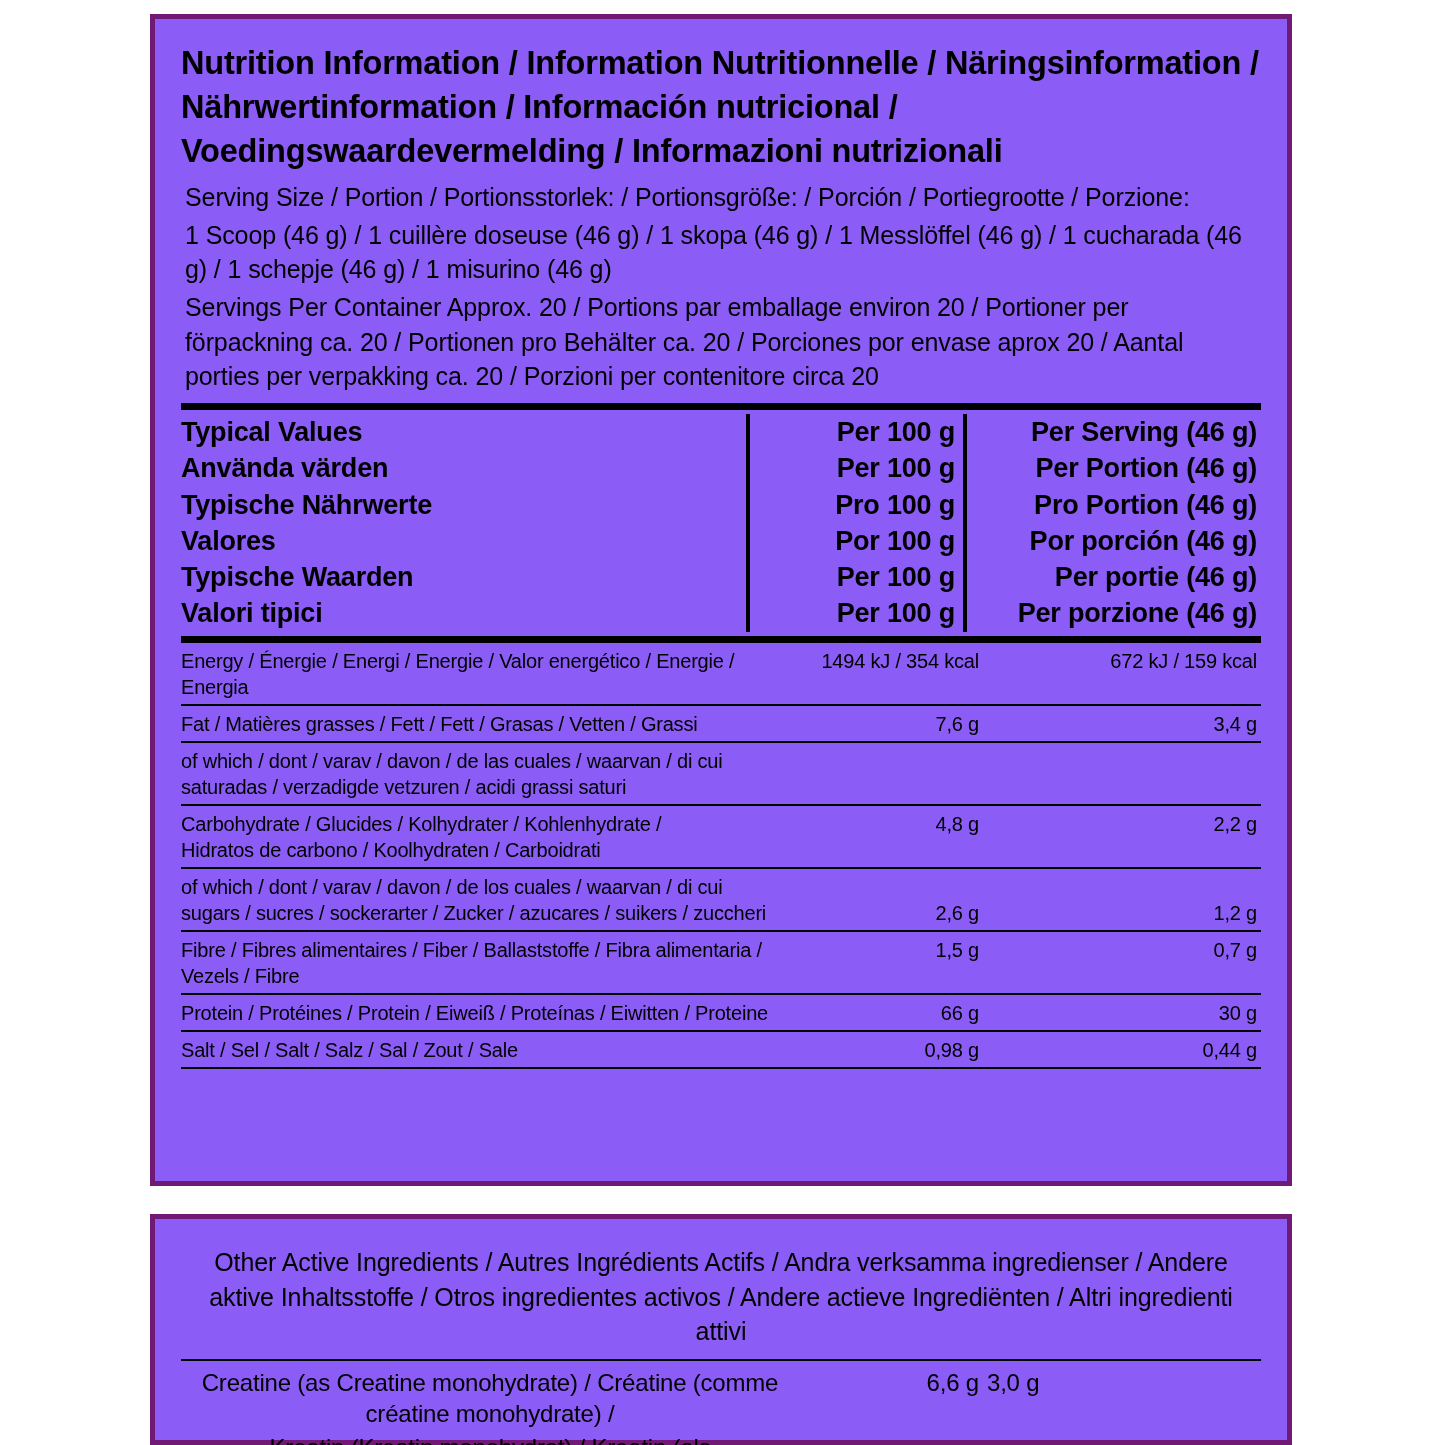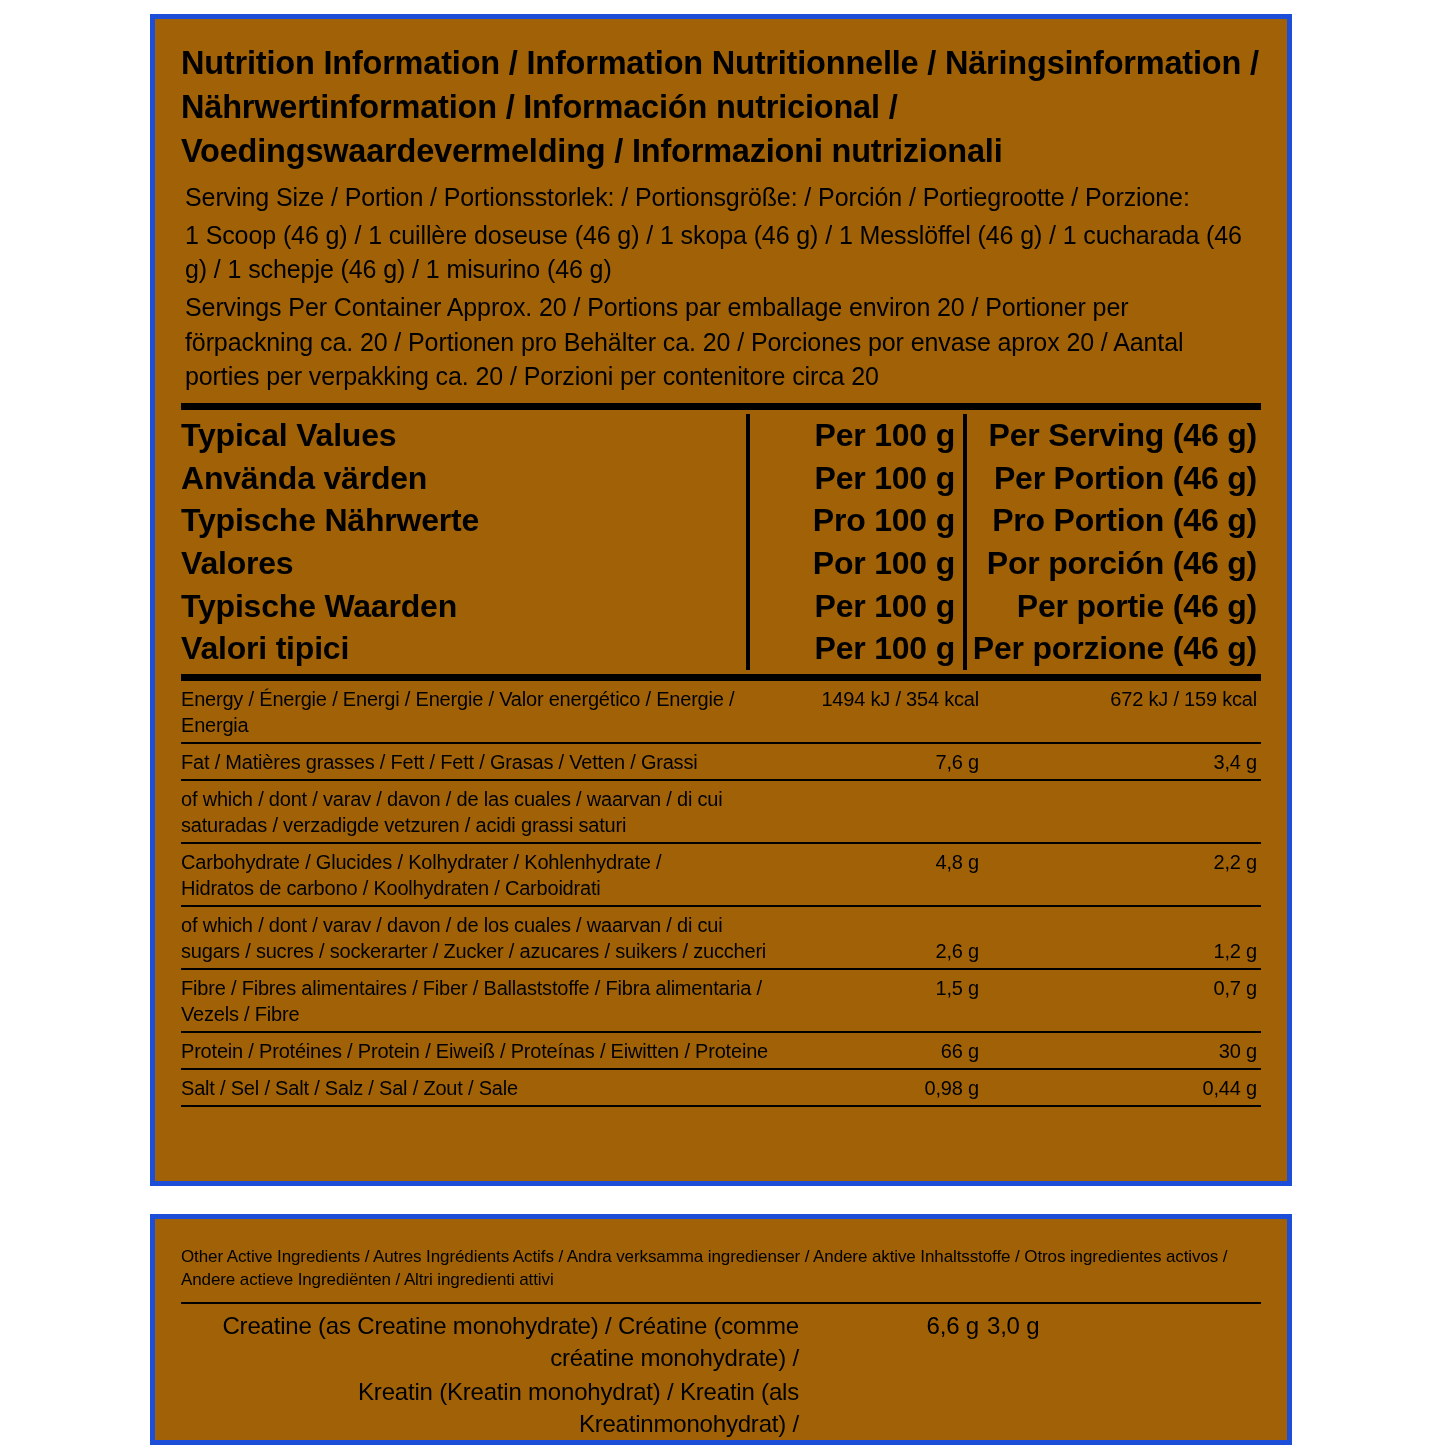--- a/index.html
+++ b/index.html
@@ -11,23 +11,23 @@
     width: 1445px;
     height: 1445px;
     font-family: "Liberation Sans", sans-serif;
     color: #000000;
     position: relative;
     overflow: hidden;
   }
 
   .panel {
     position: absolute;
-    border: 5px solid #1d4ed8;
+    border: 5px solid #701a75;
     box-sizing: border-box;
-    background: #a16207;
+    background: #8b5cf6;
   }
 
   #nutrition-panel {
     left: 150px;
     top: 14px;
     width: 1142px;
     height: 1172px;
     padding: 22px 26px 0 26px;
   }
 
@@ -62,21 +62,21 @@
   
   .tv-wrap {
     margin-top: 10px;
     border-top: 7px solid #000;
     border-bottom: 7px solid #000;
     padding: 4px 0 4px 0;
   }
   table.tv {
     width: 100%;
     border-collapse: collapse;
-    font-size: 32px;
+    font-size: 27px;
     font-weight: bold;
     letter-spacing: -0.2px;
   }
   table.tv td {
     padding: 1px 0;
     line-height: 1.27;
     vertical-align: bottom;
   }
   table.tv td.lbl { text-align: left; }
   table.tv td.c1 {
@@ -108,38 +108,39 @@
   }
   table.nut tr.noline td { border-bottom: none; padding-bottom: 0; }
   table.nut tr.cont td { padding-top: 0; }
   table.nut td.name { text-align: left; }
   table.nut td.v1 { text-align: right; width: 180px; padding-right: 8px; white-space: nowrap; }
   table.nut td.v2 { text-align: right; width: 270px; padding-right: 4px; white-space: nowrap; }
   td.indent { padding-left: 42px; }
 
   
   .oa-title {
-    font-size: 17px;
+    font-size: 25px;
     line-height: 1.38;
     letter-spacing: -0.1px;
     margin: 0 0 10px 0;
+    text-align: center;
   }
   table.ing {
     width: 100%;
     border-collapse: collapse;
     font-size: 24px;
     letter-spacing: -0.2px;
     border-top: 2.5px solid #000;
   }
   table.ing td {
     padding: 6px 0 0 0;
     vertical-align: top;
     line-height: 1.33;
   }
-  table.ing td.name { text-align: right; }
+  table.ing td.name { text-align: center; }
   table.ing td.v1 { text-align: right; width: 180px; padding-right: 8px; white-space: nowrap; }
   table.ing td.v2 { text-align: left; width: 270px; padding-right: 4px; white-space: nowrap; }
   table.ing tr.cont td { padding-top: 2px; }
 </style>
 </head>
 <body>
 
 <div class="panel" id="nutrition-panel">
 
   <div class="title">Nutrition Information / Information Nutritionnelle / Näringsinformation / Nährwertinformation / Información nutricional / Voedingswaardevermelding / Informazioni nutrizionali</div>

